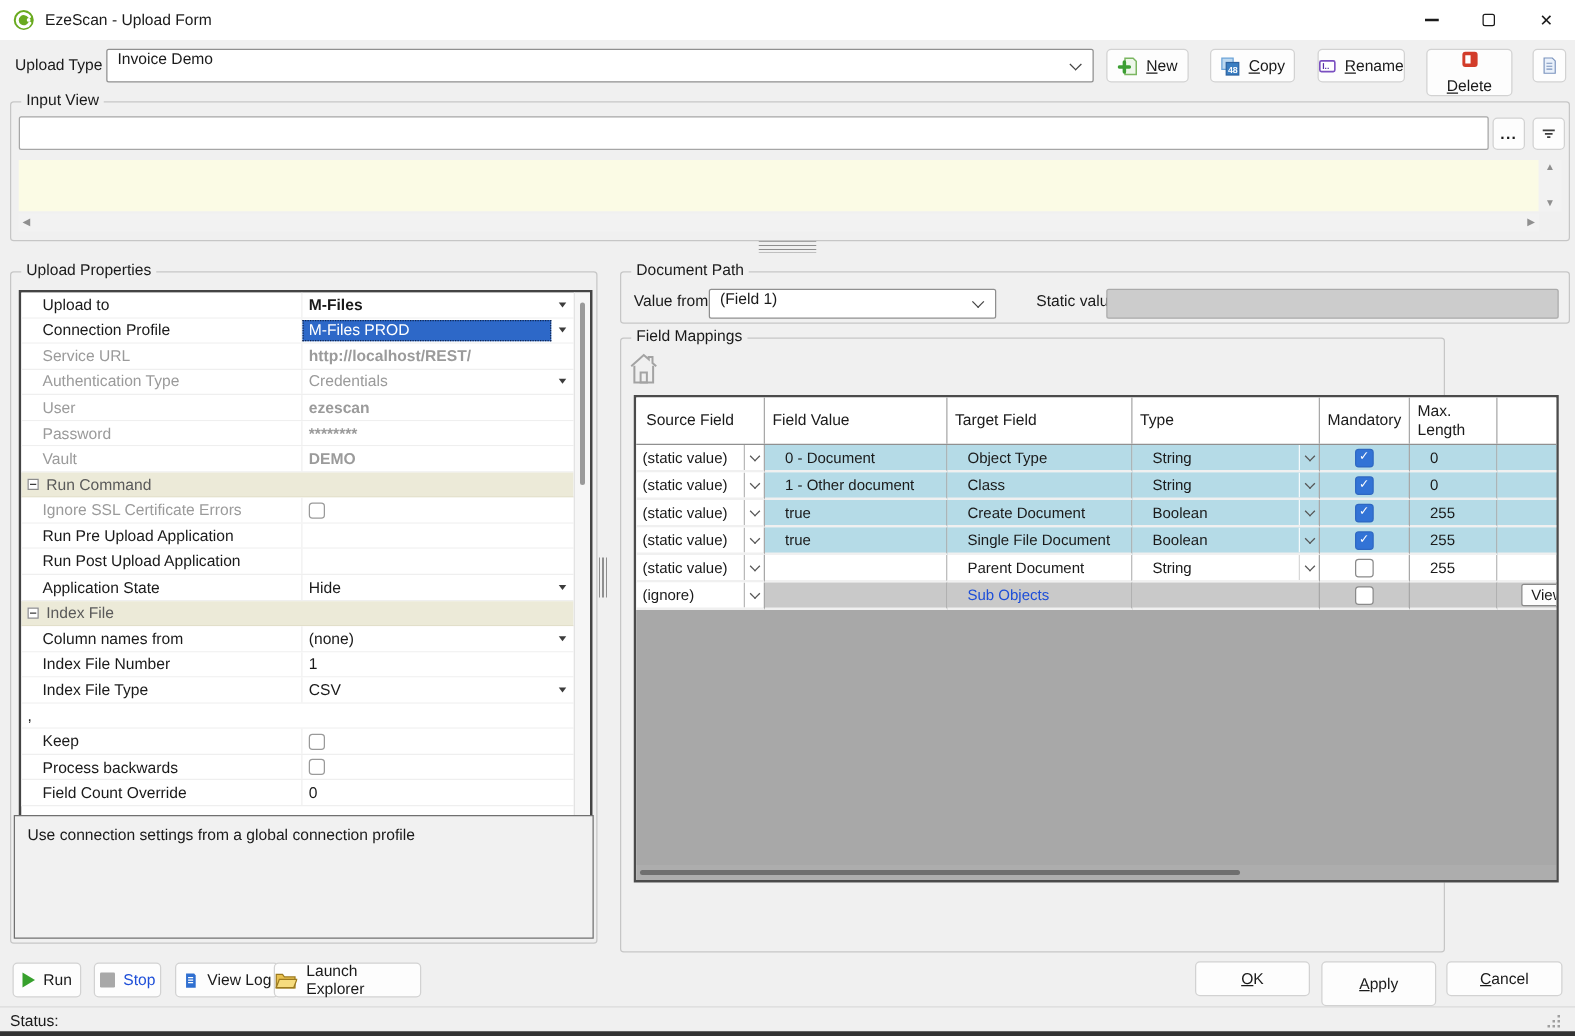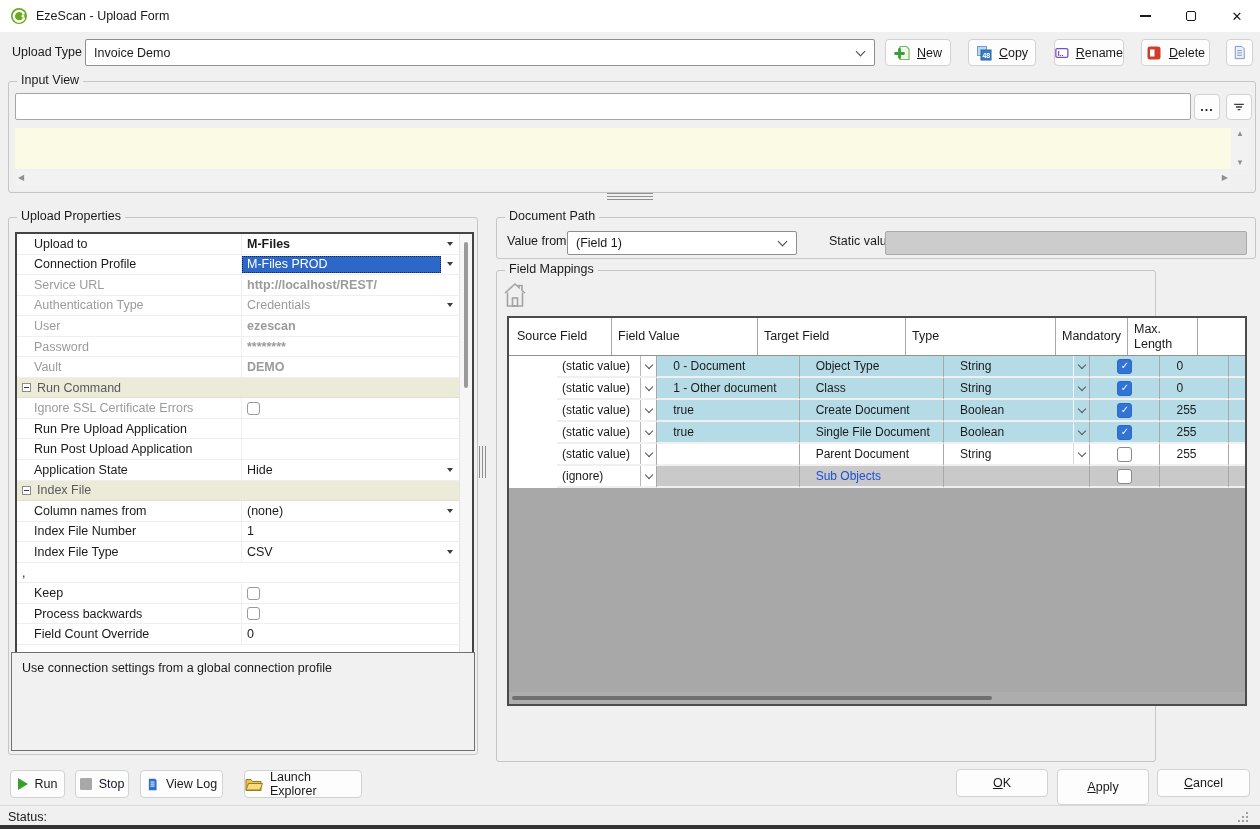--- a/index.html
+++ b/index.html
@@ -22,40 +22,40 @@
   .wc { width:46px; height:32px; display:flex; align-items:center; justify-content:center; }
   .g-min { width:11px; height:1.3px; background:#1a1a1a; }
   .g-max { width:10px; height:10px; border:1.3px solid #1a1a1a; border-radius:2px; }
   .g-x { font-size:13px; line-height:1; }
 
   
   .btn {
     position:absolute; display:flex; align-items:center; justify-content:center; gap:7px;
     background:#fdfdfd; border:1px solid #d2d2d2; border-radius:4px; font-size:12.5px; color:#1a1a1a;
   }
-  .btn.disabled { color:#0f172a;text-align:right; }
+  .btn.disabled { color:#1d4ed8;text-align:right; }
   .combo {
     position:absolute; background:#fff; border:1px solid #8f8f8f; border-radius:2px;
-    display:flex; align-items:center; padding:0 24px 0 8px; font-size:12.5px;
+    display:flex; align-items:flex-start; padding:0 24px 0 8px; font-size:12.5px;
   }
   .chev { width:7px; height:7px; border-right:1.4px solid #444; border-bottom:1.4px solid #444;
     transform:rotate(45deg); position:absolute; right:10px; top:50%; margin-top:-5px; }
   .chev6 { width:6px; height:6px; border-right:1.2px solid #555; border-bottom:1.2px solid #555;
     transform:rotate(45deg); margin-top:-2px; }
   .group { position:absolute; border:1px solid #c6c6c6; border-radius:3px; }
   .legend { position:absolute; top:-9px; left:8px; background:#f0f0f0; padding:0 4px; font-size:12.5px; white-space:nowrap; }
   .uline u { text-decoration:underline; }
 
   
   #uploadTypeLabel { left:12px; top:45px; }
   #uploadTypeCombo { left:85px; top:39px; width:790px; height:27px; }
   #btnNew    { left:885px;  top:39px; width:66px; height:27px; }
   #btnCopy   { left:968px;  top:39px; width:68px; height:27px; }
   #btnRename { left:1054px; top:39px; width:70px; height:27px; }
-  #btnDelete { left:1141px; top:39px; width:69px; height:27px; }
+  #btnDelete { left:1141px; top:39px; width:69px; height:38px;flex-direction:column; }
   #btnDoc    { left:1226px; top:39px; width:27px; height:27px; }
 
   
   #grpInput { left:8px; top:81px; width:1248px; height:112px; background:#f0f0f0; }
   #inputFile { position:absolute; left:6px; top:11px; width:1176px; height:27px;
     border:1px solid #a6a6a6; border-radius:2px; background:#fff; padding:0 8px; font:inherit; }
   #btnBrowse { left:1185px; top:12px; width:26px; height:26px; font-weight:bold; letter-spacing:1px; }
   #btnFilter { left:1217px; top:12px; width:26px; height:26px; }
   #yellowBox { position:absolute; left:6px; top:46px; width:1216px; height:41px; background:#fbfbe5; }
   #vscroll { position:absolute; left:1222px; top:46px; width:18px; height:41px; background:#f2f2f2;
@@ -91,21 +91,21 @@
   .catbox i { position:absolute; left:1px; top:3px; width:5px; height:1px; background:#3c3c3c; }
   .pgcatlabel { color:#5a5a5a; }
   .pgcheck { width:13px; height:13px; border:1px solid #9a9a9a; border-radius:3px; background:#fff; }
   #descBox { position:absolute; left:2px; top:434px; width:464px; height:99px;
     border:1px solid #707070; background:#f1f1f1; padding:8px 10px; }
 
   
   #btnRun { left:10px; top:770px; width:55px; height:28px; }
   #btnStop { left:75px; top:770px; width:54px; height:28px; }
   #btnViewLog { left:140px; top:770px; width:83px; height:28px; }
-  #btnLaunch { left:244px; top:770px; width:118px; height:28px; }
+  #btnLaunch { left:219px; top:770px; width:118px; height:28px; }
   .runTri { width:0; height:0; border-left:10px solid #36a02c; border-top:6px solid transparent; border-bottom:6px solid transparent; }
   .stopSq { width:12px; height:12px; background:#a8a8a8; border-radius:1px; }
 
   
   #grpDocPath { left:496px; top:217px; width:760px; height:42px; }
   #valueFromLabel { position:absolute; left:10px; top:16px; }
   #valueFromCombo { left:70px; top:13px; width:230px; height:24px; }
   #staticValueLabel { position:absolute; left:332px; top:16px; }
   #staticValueInput { position:absolute; left:388px; top:13px; width:362px; height:24px;
     background:#cccccc; border:1px solid #aaaaaa; border-radius:2px; }
@@ -114,21 +114,21 @@
   #grpFieldMap { left:496px; top:270px; width:660px; height:492px; }
   #homeIcon { position:absolute; left:6px; top:10px; }
   #fmTable { position:absolute; left:10px; top:45px; width:740px; height:390px;
     border:2px solid #4b4b4b; background:#fff; display:flex; flex-direction:column; }
   #fmHeader { display:flex; height:38px; background:#fff; border-bottom:1px solid #909090; }
   .fmh { display:flex; align-items:center; padding-left:6px; border-right:1px solid #a8a8a8;
     white-space:pre-line; line-height:1.15; font-size:12.5px; }
   .fmh:first-child { padding-left:8px; }
   .fmh:last-child { border-right:none; }
   .c0{width:103px;} .c1{width:146px;} .c2{width:148px;} .c3{width:150px;} .c4{width:72px;} .c5{width:70px;} .c6{flex:1;}
-  .fmrow { display:flex; height:22px;margin-left:48px; }
+  .fmrow { display:flex; height:22px; }
   .fmcell { display:flex; align-items:center; padding-left:16px; font-size:12px;
     border-right:1px solid #a8a8a8; border-bottom:2px solid #f0f0f0; overflow:hidden; white-space:nowrap; }
   .fmcell:last-child { border-right:none; }
   .rowblue .bgc { background:#b5dbe7; }
   .rowwhite .bgc { background:#fff; }
   .rowgray .bgc { background:#c9c9c9; }
   .rowgray .graytxt { color:#1d4ed8; }
   .srccell { background:#fff !important; padding:0; }
   .srctxt { flex:1; padding-left:5px; }
   .srcchev { width:16px; align-self:stretch; display:flex; align-items:center; justify-content:center; border-left:1px solid #b9b9b9; }

